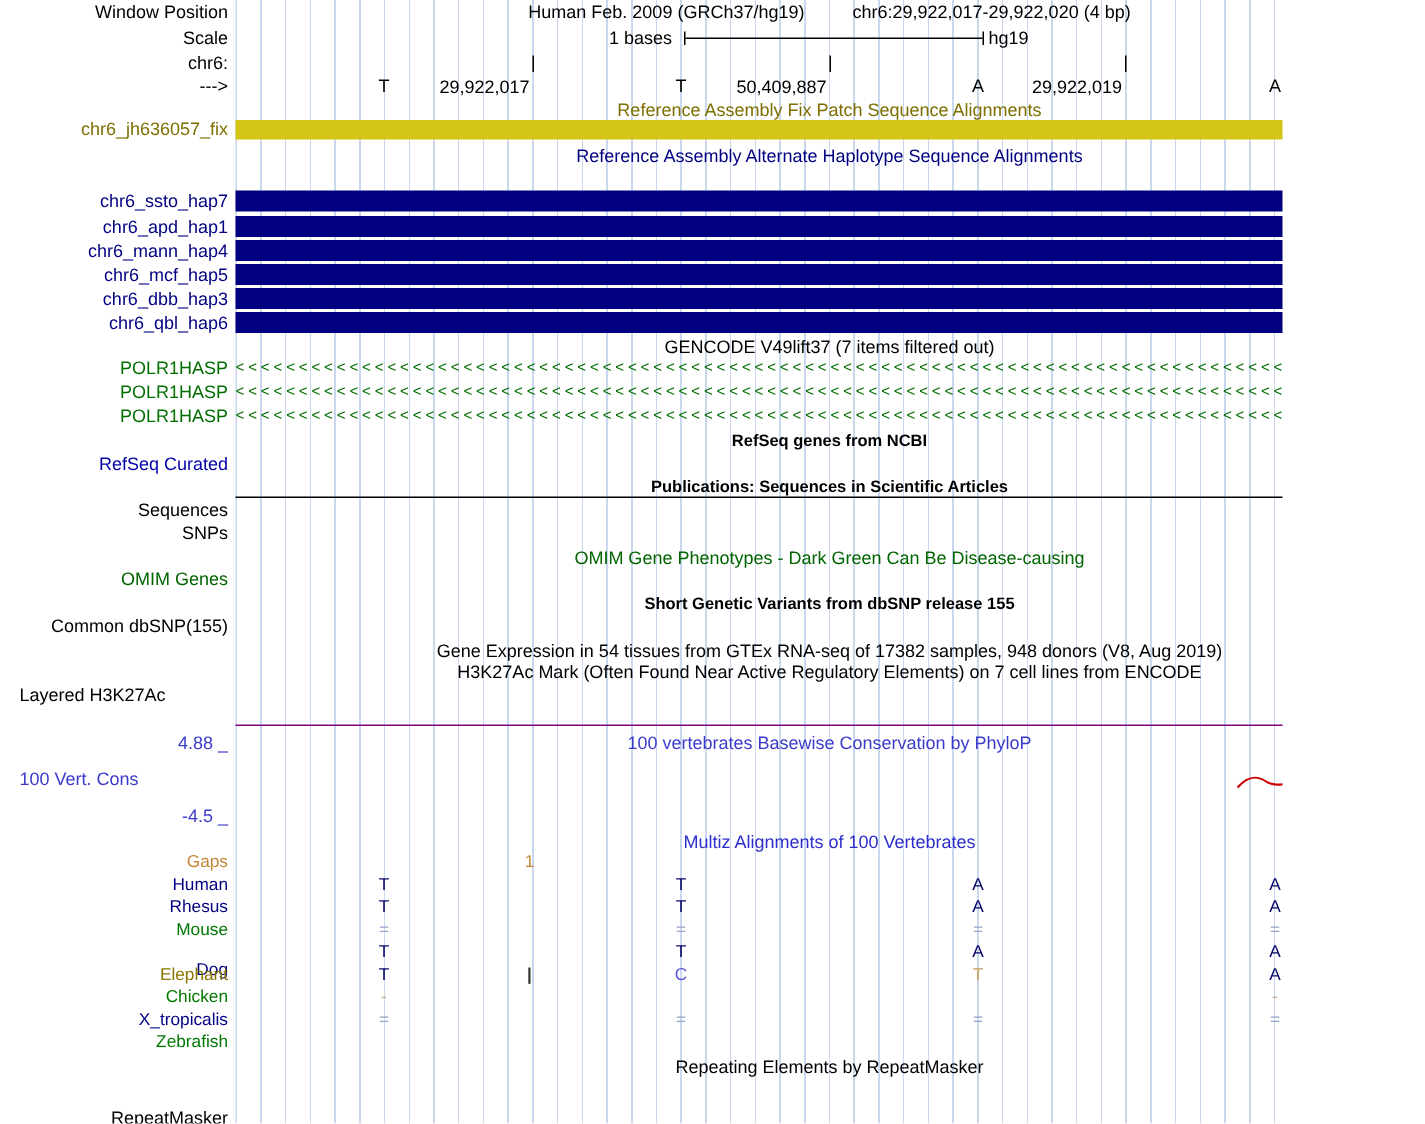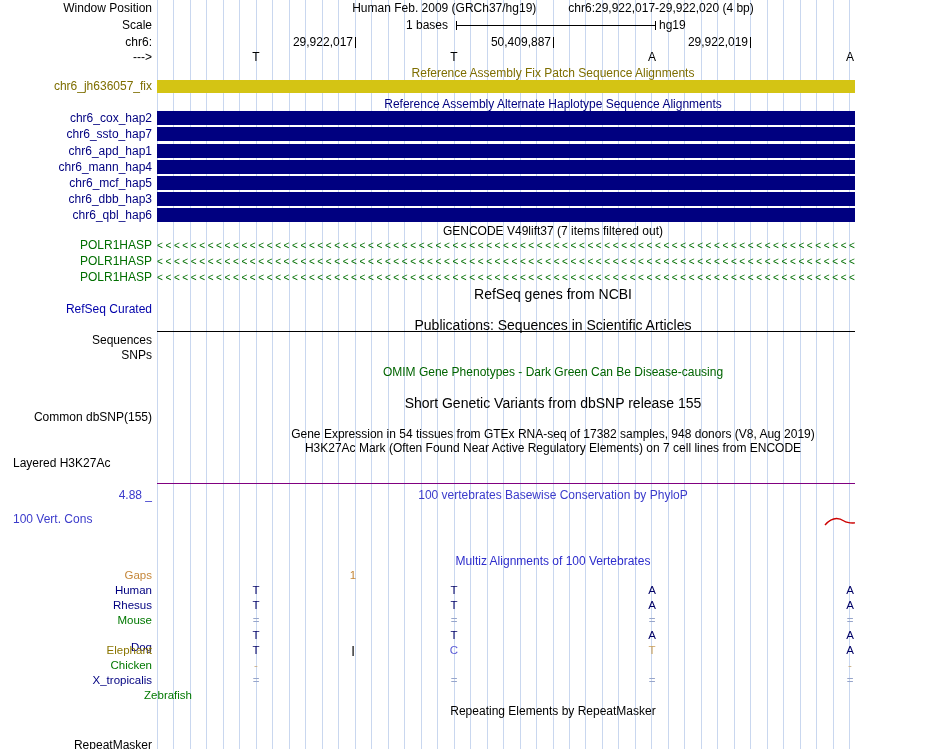--- a/index.html
+++ b/index.html
@@ -8,26 +8,26 @@
   #gridlines{position:absolute;left:157px;top:0;width:792px;height:749px;
     background-image:repeating-linear-gradient(to right,#c9d7ef 0,#c9d7ef 1px,transparent 1px,transparent 16.48px);}
   .r{position:absolute;left:0;width:950px;height:15px;font-size:12px;line-height:15px;white-space:nowrap;}
   .lbl{position:absolute;left:0;top:0;width:152px;text-align:right;}
   .ct{position:absolute;left:157px;top:0;width:792px;text-align:center;}
   .flexc{display:flex;justify-content:center;gap:32px;}
   .cell{position:absolute;top:0;width:198px;text-align:center;}
   .c1{left:157px}.c2{left:355px}.c3{left:553px}.c4{left:751px}
   .bar{position:absolute;left:157px;top:0;width:792px;height:14px;}
   .tick{position:absolute;top:2px;width:1px;height:11px;background:#000;}
-  .coord{position:absolute;top:0;width:128px;text-align:right;}
+  .coord{position:absolute;top:16px;width:128px;text-align:right;}
   .scalebar{position:absolute;left:456px;top:3px;width:198px;height:9px;
     border-left:1px solid #000;border-right:1px solid #000;
     background:linear-gradient(#000,#000) center/100% 1px no-repeat;}
   .arrows{position:absolute;left:157px;top:0;width:792px;overflow:hidden;font-size:10px;letter-spacing:2.6px;color:#006e00;}
-  .small{font-size:14px;}
+  .small{font-size:11px;font-weight:bold;}
   .sp{font-size:11.5px;}
   .hline{position:absolute;left:157px;width:792px;height:1px;background:#000;}
   .insmark{position:absolute;left:348px;top:0;width:10px;text-align:center;color:#333;font-weight:bold;}
   .oliveT{color:#7e6e00}
   .navyT{color:#000080}
   .greenT{color:#006e00}
   .blueT{color:#0000aa}
   .omimT{color:#006400}
   .consT{color:#3b3bcb}
   .multizT{color:#2d2dcc}
@@ -77,24 +77,20 @@
     <div class="ct oliveT">Reference Assembly Fix Patch Sequence Alignments</div>
   </div>
   <div class="r" style="top:80px">
     <span class="lbl oliveT" style="line-height:13px">chr6_jh636057_fix</span>
     <div class="bar" style="height: 13px; background-color: rgb(212, 196, 20);"></div>
   </div>
 
   <div class="r" style="top:97px">
     <div class="ct navyT">Reference Assembly Alternate Haplotype Sequence Alignments</div>
   </div>
-  <div class="r" style="top:111px">
-    <span class="lbl navyT" style="line-height:14px">chr6_cox_hap2</span>
-    <div class="bar" style="background-color: rgb(0, 0, 128);"></div>
-  </div>
   <div class="r" style="top:127px">
     <span class="lbl navyT" style="line-height:14px">chr6_ssto_hap7</span>
     <div class="bar" style="background-color: rgb(0, 0, 128);"></div>
   </div>
   <div class="r" style="top:144px">
     <span class="lbl navyT" style="line-height:14px">chr6_apd_hap1</span>
     <div class="bar" style="background-color: rgb(0, 0, 128);"></div>
   </div>
   <div class="r" style="top:160px">
     <span class="lbl navyT" style="line-height:14px">chr6_mann_hap4</span>
@@ -142,20 +138,23 @@
   <div class="hline" style="top:331px"></div>
   <div class="r" style="top:333px">
     <span class="lbl">Sequences</span>
   </div>
   <div class="r" style="top:348px">
     <span class="lbl">SNPs</span>
   </div>
 
   <div class="r" style="top:365px">
     <div class="ct omimT">OMIM Gene Phenotypes - Dark Green Can Be Disease-causing</div>
+  </div>
+  <div class="r" style="top:379px">
+    <span class="lbl omimT">OMIM Genes</span>
   </div>
 
   <div class="r small" style="top:396px">
     <div class="ct">Short Genetic Variants from dbSNP release 155</div>
   </div>
   <div class="r" style="top:410px">
     <span class="lbl">Common dbSNP(155)</span>
   </div>
 
   <div class="r" style="top:427px">
@@ -172,20 +171,23 @@
   <div class="r" style="top:488px">
     <span class="lbl consT">4.88 _</span>
     <div class="ct consT">100 vertebrates Basewise Conservation by PhyloP</div>
   </div>
   <div class="r" style="top:512px">
     <span class="consT" style="position:absolute;left:13px">100 Vert. Cons</span>
   </div>
   <svg class="curve" width="44" height="16" viewBox="0 0 44 16">
     <path d="M1 12 C8 4, 14 4, 20 8 C26 12, 34 9, 42 9" fill="none" stroke="#cc0000" stroke-width="1.4"></path>
   </svg>
+  <div class="r" style="top:537px">
+    <span class="lbl consT">-4.5 _</span>
+  </div>
 
   <div class="r" style="top:554px">
     <div class="ct multizT">Multiz Alignments of 100 Vertebrates</div>
   </div>
   <div class="r sp" style="top:568px">
     <span class="lbl gapsT">Gaps</span>
     <span class="gapsT" style="position:absolute;left:340px;width:26px;text-align:center">1</span>
   </div>
 
   <div class="r sp" style="top:583px">
@@ -232,21 +234,21 @@
     <span class="cell c4" style="color: rgb(201, 173, 131);">-</span>
   </div>
   <div class="r sp" style="top:673px">
     <span class="lbl" style="color: rgb(0, 0, 128);">X_tropicalis</span>
     <span class="cell c1" style="color: rgb(151, 165, 203);">=</span>
     <span class="cell c2" style="color: rgb(151, 165, 203);">=</span>
     <span class="cell c3" style="color: rgb(151, 165, 203);">=</span>
     <span class="cell c4" style="color: rgb(151, 165, 203);">=</span>
   </div>
   <div class="r sp" style="top:688px">
-    <span class="lbl" style="color: rgb(0, 120, 0); margin-left: 40px;">Zebrafish</span>
+    <span class="lbl" style="color: rgb(0, 120, 0);">Zebrafish</span>
     <span class="cell c1"></span>
     <span class="cell c2"></span>
     <span class="cell c3"></span>
     <span class="cell c4"></span>
   </div>
 
   <div class="r" style="top:704px">
     <div class="ct">Repeating Elements by RepeatMasker</div>
   </div>
   <div class="r" style="top:738px">

